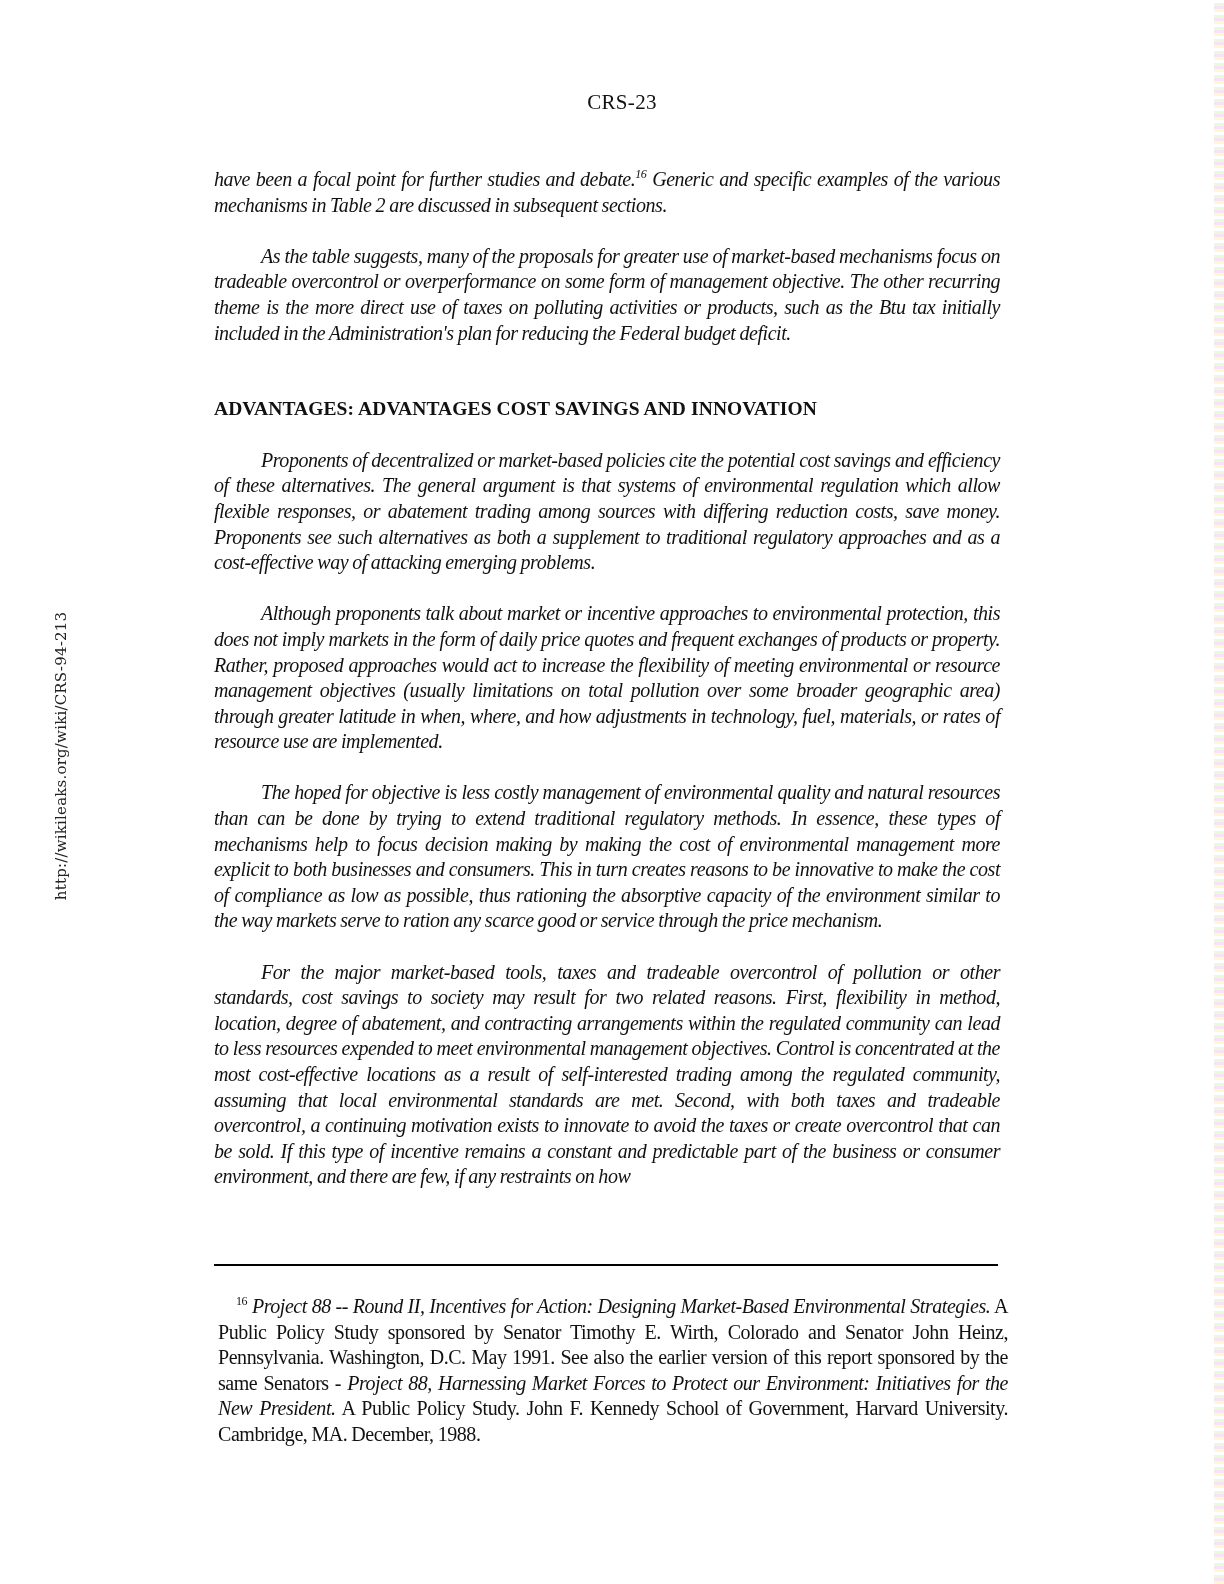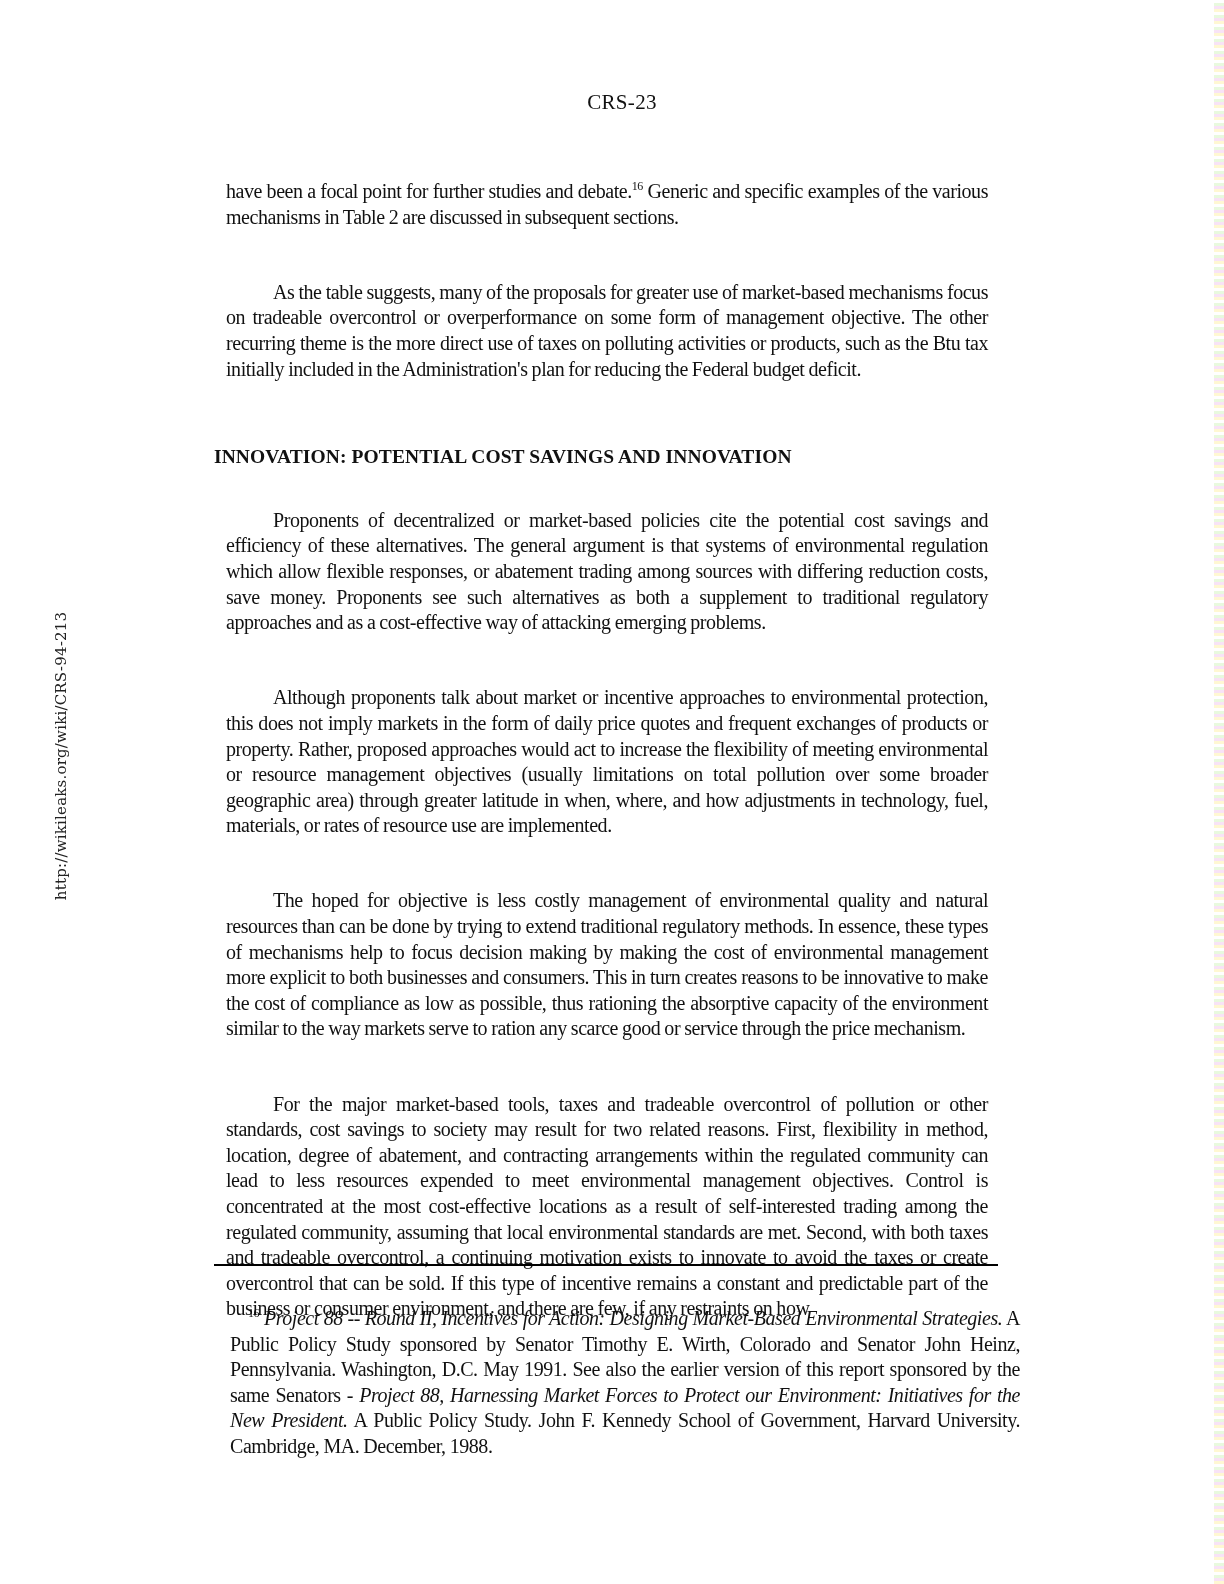--- a/index.html
+++ b/index.html
@@ -54,26 +54,27 @@
       letter-spacing: 0.3px;
       margin-left: 16px;
     }
     .content {
       position: absolute;
       left: 214px;
       top: 167px;
       width: 786px;
     }
     p.para {
-      margin: 12px;
+      margin: 0;
       font-size: 20px;
       line-height: 25.6px;
       text-align: justify;
       letter-spacing: -0.45px;
       word-spacing: -0.5px;
+      font-style: italic;
     }
     p.indent { text-indent: 47px; }
     .gap { height: 25.6px; }
     .gap-lg { height: 50px; }
     h2.section-heading {
       margin: 0;
       font-size: 19.5px;
       font-weight: bold;
       line-height: 26px;
       letter-spacing: 0.1px;
@@ -95,21 +96,21 @@
       position: absolute;
       left: 214px;
       top: 1290px;
       width: 790px;
       font-size: 20px;
       line-height: 25.6px;
       text-indent: 18px;
       letter-spacing: -0.45px;
       word-spacing: -0.5px;
       text-align: justify;
-      margin: 16px;
+      margin: 4px;
     }
     .footnote i { font-style: italic; }
   </style>
 </head>
 <body>
 
 <div class="right-edge"></div>
 
 <div class="side-url">
   <span>http://wikileaks.org/wiki/CRS-94-213</span>
@@ -119,21 +120,21 @@
 
 <div class="content">
   <p class="para"><span>have been a focal point for further studies and debate.</span><sup>16</sup><span> Generic and specific examples of the various mechanisms in Table 2 are discussed in subsequent sections.</span></p>
 
   <div class="gap"></div>
 
   <p class="para indent">As the table suggests, many of the proposals for greater use of market-based mechanisms focus on tradeable overcontrol or overperformance on some form of management objective. The other recurring theme is the more direct use of taxes on polluting activities or products, such as the Btu tax initially included in the Administration's plan for reducing the Federal budget deficit.</p>
 
   <div class="gap-lg"></div>
 
-  <h2 class="section-heading">INNOVATION: POTENTIAL COST SAVINGS AND INNOVATION</h2>
+  <h2 class="section-heading">ADVANTAGES: ADVANTAGES COST SAVINGS AND INNOVATION</h2>
 
   <div class="gap"></div>
 
   <p class="para indent">Proponents of decentralized or market-based policies cite the potential cost savings and efficiency of these alternatives. The general argument is that systems of environmental regulation which allow flexible responses, or abatement trading among sources with differing reduction costs, save money. Proponents see such alternatives as both a supplement to traditional regulatory approaches and as a cost-effective way of attacking emerging problems.</p>
 
   <div class="gap"></div>
 
   <p class="para indent">Although proponents talk about market or incentive approaches to environmental protection, this does not imply markets in the form of daily price quotes and frequent exchanges of products or property. Rather, proposed approaches would act to increase the flexibility of meeting environmental or resource management objectives (usually limitations on total pollution over some broader geographic area) through greater latitude in when, where, and how adjustments in technology, fuel, materials, or rates of resource use are implemented.</p>
 
   <div class="gap"></div>

